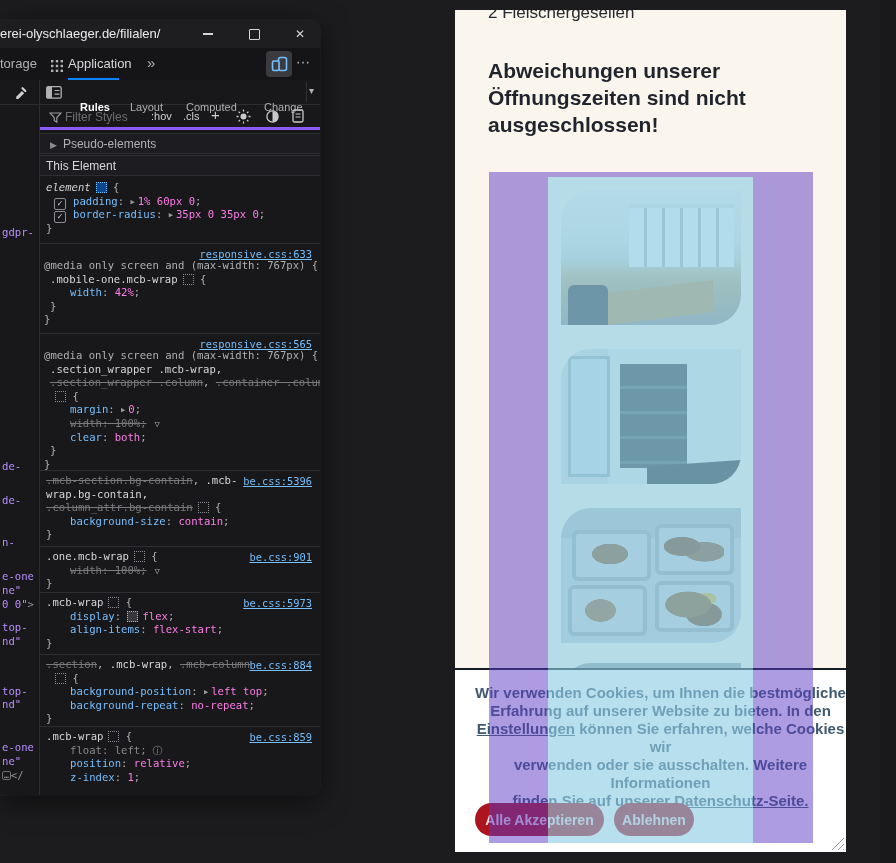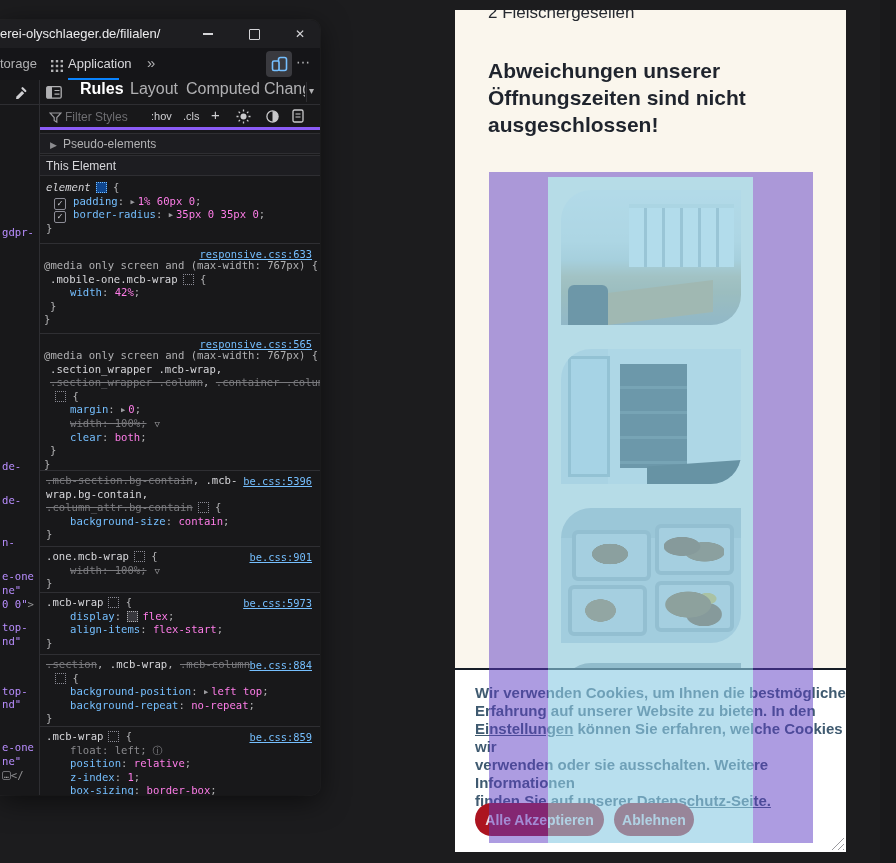--- a/index.html
+++ b/index.html
@@ -68,21 +68,21 @@
   #tab-application{position:absolute;left:68px;top:8px;font-size:13px;color:#d7d7db;}
   #tabs-more{position:absolute;left:147px;top:6px;font-size:15px;color:#b1b1b3;}
   #app-underline{position:absolute;left:68px;bottom:0;width:51px;height:2px;background:#0a84ff;}
   #rdm-btn{position:absolute;left:266px;top:3px;width:26px;height:26px;background:#3a3a3f;border-radius:4px;
            display:flex;align-items:center;justify-content:center;}
   #meatball{position:absolute;left:296px;top:6px;font-size:14px;color:#b1b1b3;letter-spacing:1px;}
 
   #subtabrow{left:0;top:60px;width:100%;height:25px;background:#18181a;border-bottom:1px solid #2e2e32;box-sizing:border-box;}
   #eyedropper{position:absolute;left:14px;top:5px;}
   #pane3-icon{position:absolute;left:46px;top:5px;}
-  .subtab{position:absolute;top:0;font-size:16px;color:#b1b1b3;}
+  .subtab{position:absolute;top:21px;font-size:11px;color:#b1b1b3;}
   #st-rules{left:80px;color:#ffffff;font-weight:bold;}
   #st-layout{left:130px;}#st-computed{left:186px;}
   #st-change{left:264px;width:41px;overflow:hidden;white-space:nowrap;}
   #st-sep{position:absolute;left:306px;top:2px;bottom:2px;width:1px;background:#2e2e32;}
   #st-caret{position:absolute;left:309px;top:5px;font-size:10px;color:#b1b1b3;}
 
   #filterrow{left:40px;top:85px;width:280px;height:25px;border-bottom:3px solid #8b5cf6;box-sizing:border-box;}
   #funnel-icon{position:absolute;left:9px;top:5px;}
   #filter-label{position:absolute;left:25px;top:5px;font-size:12px;color:#6e6e72;}
   .ftool{position:absolute;top:5px;font-size:11px;color:#cfcfd2;}
@@ -124,21 +124,21 @@
        vertical-align:-1px;color:#d0d0d5;font-size:9px;line-height:9px;text-align:center;}
   .arr{color:#9a9a9e;font-size:7px;margin-right:3px;vertical-align:1px;}
   .badge{display:inline-block;width:11px;height:11px;border:1px dotted #8c8c96;vertical-align:-2px;margin-left:5px;box-sizing:border-box;}
   .badgeA{background:rgba(10,96,205,.65);border-color:#75bfff;}
   .dbadge{margin:0 4px 0 0;background:#38383d;border-color:#b1b1b3;}
   .fun{color:#9a9a9e;font-size:9px;margin-left:8px;}
   .info{color:#8a8a8e;font-size:10px;margin-left:6px;}
 
   #right-strip{left:880px;top:0;width:16px;height:863px;background:#19191b;}
 
-  .bl{min-height:18px;}
+  .bl{min-height:18px;text-align:center;}
 </style>
 </head>
 <body>
 
 <div id="stage">
 
   <div id="right-strip" class="abs"></div>
 
   <div id="viewport" class="abs">
     <div id="intro-text" class="abs">2 Fleischergesellen</div>
@@ -370,20 +370,19 @@
             <div class="cl" style="padding-left: 30px;"><span class="sg-prop">background-position</span><span class="sg-pl">: </span><span class="arr">▶</span><span class="sg-val">left top</span><span class="sg-pl">;</span></div>
             <div class="cl" style="padding-left: 30px;"><span class="sg-prop">background-repeat</span><span class="sg-pl">: </span><span class="sg-val">no-repeat</span><span class="sg-pl">;</span></div>
             <div class="cl" style="padding-left: 6px;"><span class="sg-pl">}</span></div>
           </div>
           <div class="rule rule-bd" style="top: 596px;">
             <span class="srclink linkabs">be.css:859</span>
             <div class="cl" style="padding-left: 6px;"><span class="sg-sel">.mcb-wrap</span><span class="badge "></span><span class="sg-pl"> {</span></div>
             <div class="cl" style="padding-left: 30px;"><span class="sg-gray">float</span><span class="sg-gray">: </span><span class="sg-gray">left</span><span class="sg-gray">;</span><span class="info">ⓘ</span></div>
             <div class="cl" style="padding-left: 30px;"><span class="sg-prop">position</span><span class="sg-pl">: </span><span class="sg-val">relative</span><span class="sg-pl">;</span></div>
             <div class="cl" style="padding-left: 30px;"><span class="sg-prop">z-index</span><span class="sg-pl">: </span><span class="sg-val">1</span><span class="sg-pl">;</span></div>
-            <div class="cl" style="padding-left: 30px;"><span class="sg-prop">box-sizing</span><span class="sg-pl">: </span><span class="sg-val">border-box</span><span class="sg-pl">;</span></div>
           </div>
         </div>
 
     </div>
 
   </div>
 </div>
 
 </body></html>

